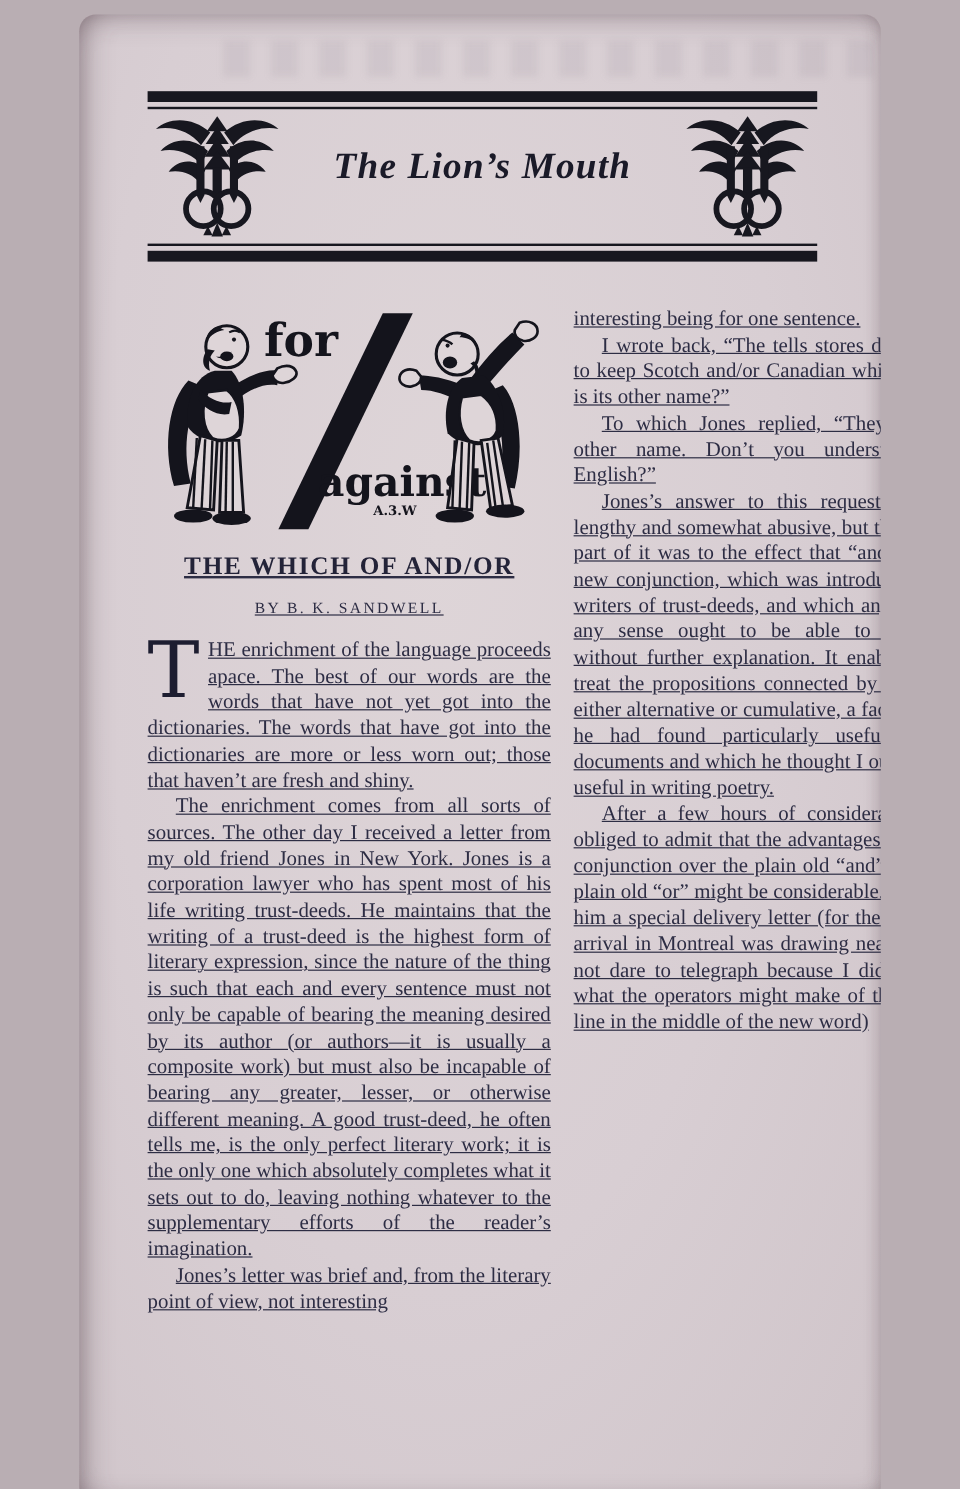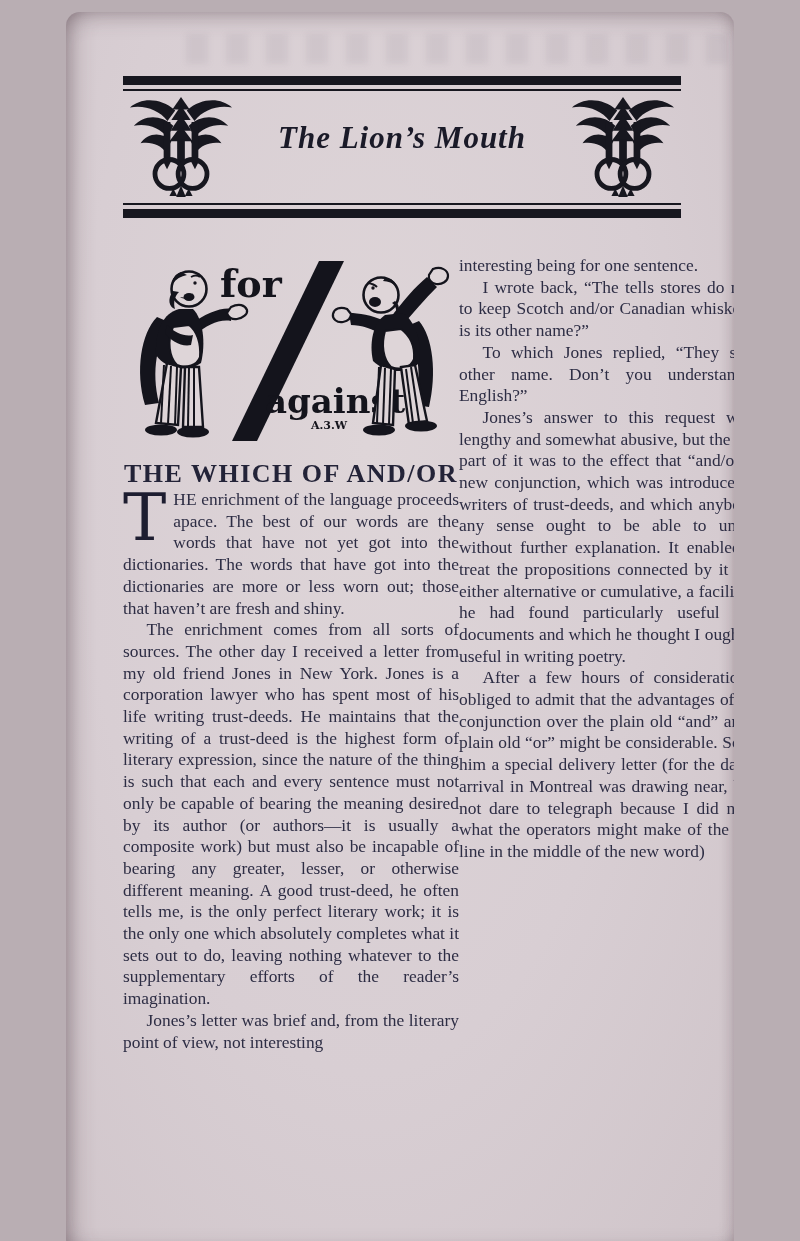--- a/index.html
+++ b/index.html
@@ -46,39 +46,39 @@
   .band-title{
     flex:1;text-align:center;
     font-size:31px;font-weight:bold;font-style:italic;
     letter-spacing:1px;color:#1a1a28;
     padding-bottom:18px;
   }
 
   
   .main{
     position:absolute;left:57px;right:52px;top:243px;bottom:40px;
-    display:flex;
+    display:flex;gap:19px;text-decoration:underline;
   }
   .col{width:336px;flex:0 0 auto;}
   .col.right{width:336px;}
   .bodytext{
     font-size:17.4px;line-height:21.7px;
     text-align:justify;
     color:var(--ink);
   }
   .bodytext p{margin:0;text-indent:1.35em;}
   .col.right .bodytext p:first-child{text-indent:0;}
   .left-rest p:first-child{text-indent:1.35em !important;}
 
   
   .cartoon{width:336px;height:192px;display:block;margin-bottom:12px;}
 
   
   .art-title{
-    text-align:center;font-size:26px;letter-spacing:1.5px;
+    text-align:center;font-size:21px;letter-spacing:1.5px;
     color:#232338;font-weight:600;margin-top:6px;
   }
   .byline{
     text-align:center;font-size:13px;letter-spacing:2px;
     color:#2d2d44;margin-top:15px;margin-bottom:16px;
   }
   .dropcap{
     float:left;
     font-size:65px;line-height:52px;
     padding:3px 7px 0 0;
@@ -224,20 +224,21 @@
             <line x1="283" y1="114" x2="290" y2="168"></line>
               <line x1="288" y1="112" x2="296" y2="166"></line>
           </g>
 
           <ellipse cx="256" cy="175" rx="16" ry="5.5" fill="#14141c"></ellipse>
           <ellipse cx="298" cy="171" rx="16" ry="5.5" fill="#14141c"></ellipse>
         </g>
       </svg>
 
       <div class="art-title">THE WHICH OF AND/OR</div>
+      <div class="byline">BY B. K. SANDWELL</div>
 
       <div class="bodytext">
         <p style="text-indent:0;">
           <span class="dropcap">T</span><span>HE enrichment of the language proceeds apace.  The best of our words are the words that have not yet got into the dictionaries.  The words that have got into the dictionaries are more or less worn out; those that haven’t are fresh and shiny.</span>
         </p>
         <div class="left-rest">
             <p>The enrichment comes from all sorts of sources.  The other day I received a letter from my old friend Jones in New York.  Jones is a corporation lawyer who has spent most of his life writing trust-deeds.  He maintains that the writing of a trust-deed is the highest form of literary expression, since the nature of the thing is such that each and every sentence must not only be capable of bearing the meaning desired by its author (or authors—it is usually a composite work) but must also be incapable of bearing any greater, lesser, or otherwise different meaning.  A good trust-deed, he often tells me, is the only perfect literary work; it is the only one which absolutely completes what it sets out to do, leaving nothing whatever to the supplementary efforts of the reader’s imagination.</p>
             <p>Jones’s letter was brief and, from the literary point of view, not interesting</p>
           </div>
       </div>

